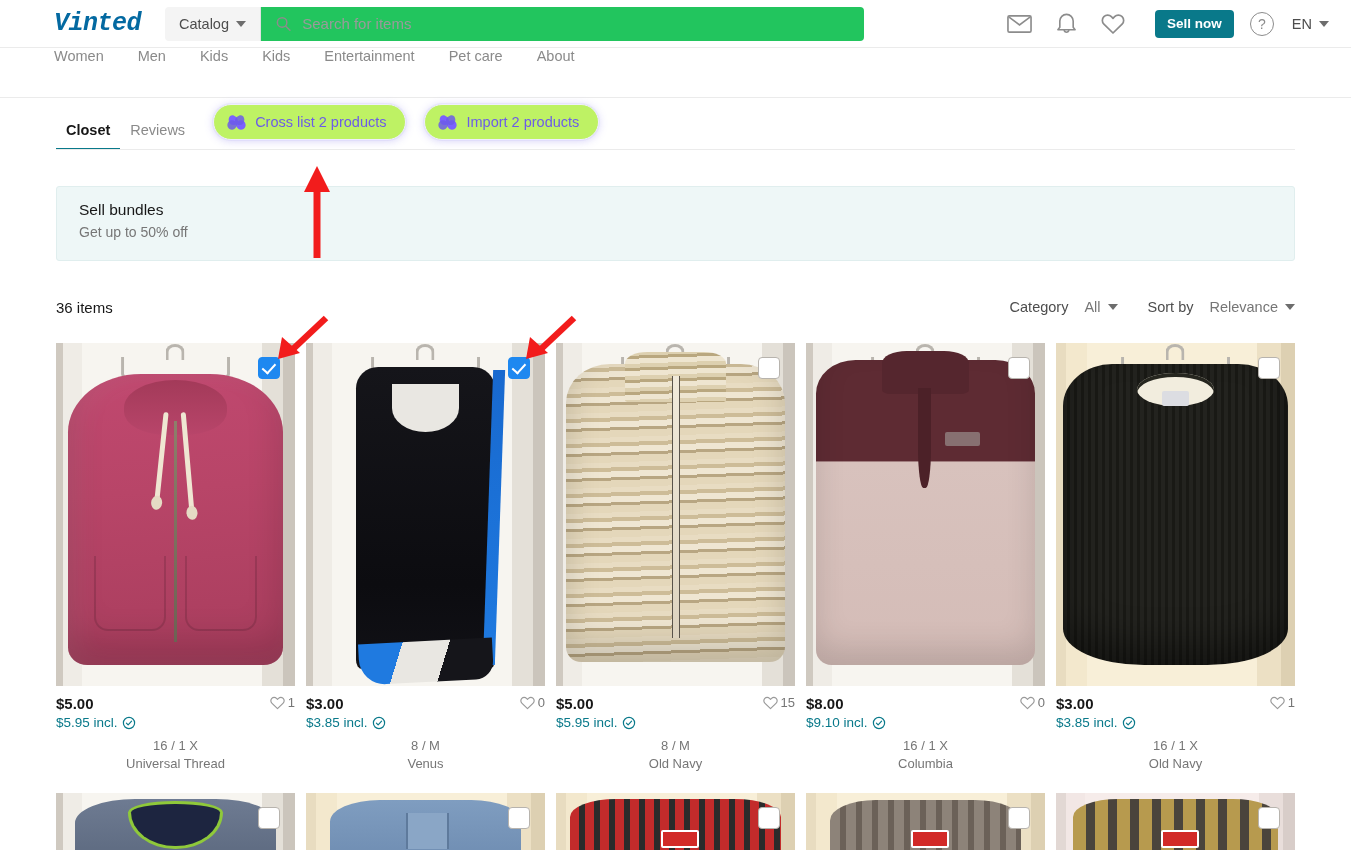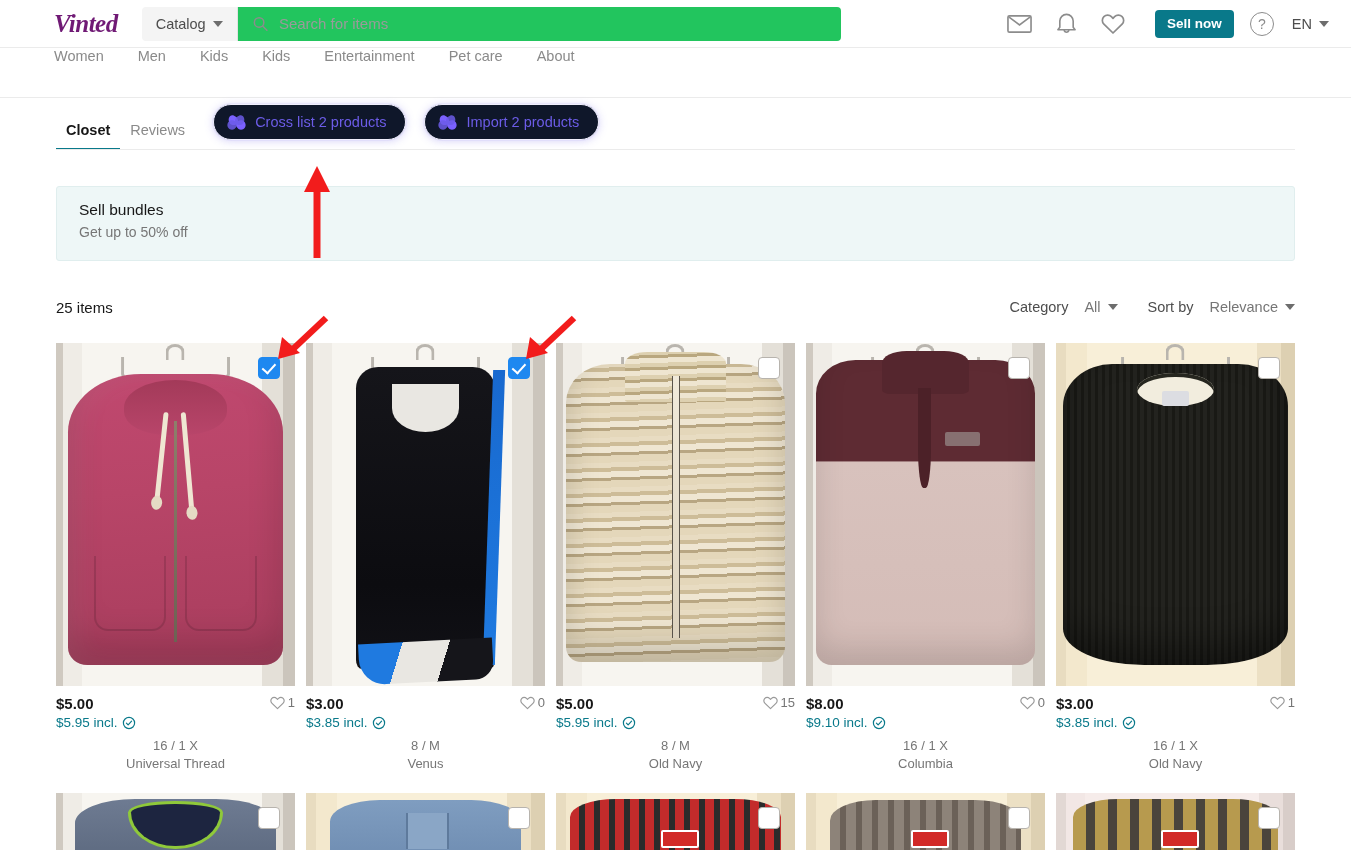--- a/index.html
+++ b/index.html
@@ -17,25 +17,25 @@
   
   .header {
     height: 48px;
     display: flex;
     align-items: center;
     padding: 0 22px 0 54px;
     border-bottom: 1px solid #ebebeb;
     background: #fff;
   }
   .brand {
-    font-family: Liberation Serif, serif;
+    font-family: Liberation Mono, monospace;
     font-style: italic;
     font-weight: bold;
     font-size: 25px;
-    color: #701a75;
+    color: #0369a1;
     letter-spacing: -0.5px;
     margin-right: 24px;
     cursor: pointer;
   }
   .catalog-btn {
     display: flex;
     align-items: center;
     gap: 7px;
     background: #f4f4f4;
     border-radius: 4px 0 0 4px;
@@ -134,21 +134,21 @@
     content: "";
     position: absolute;
     left: 0; right: 0; bottom: 0;
     height: 2.5px;
     background: #09798a;
   }
   .xl-btn {
     display: flex;
     align-items: center;
     gap: 9px;
-    background: #0f172a;
+    background: #bef264;
     border: 1px solid #f0effd;
     border-radius: 22px;
     height: 36px;
     padding: 0 19px 0 13px;
     margin: 0 0 10px 18px;
     font-size: 14.5px;
     color: #6c5ce7;
     cursor: pointer;
     box-shadow: 0 1px 8px rgba(108,92,231,.28), 0 0 0 1px rgba(108,92,231,.06);
   }
@@ -550,21 +550,21 @@
 </div>
 
 <div class="page">
 
   <div class="banner">
     <div class="banner-title">Sell bundles</div>
     <div class="banner-sub">Get up to 50% off</div>
   </div>
 
   <div class="filterbar">
-    <div class="count">25 items</div>
+    <div class="count">36 items</div>
     <div class="spacer"></div>
     <div class="f-label">Category</div>
     <div class="f-value">
       <span>All</span>
       <span class="caret"></span>
     </div>
     <div class="f-label">Sort by</div>
     <div class="f-value">
       <span>Relevance</span>
       <span class="caret"></span>

